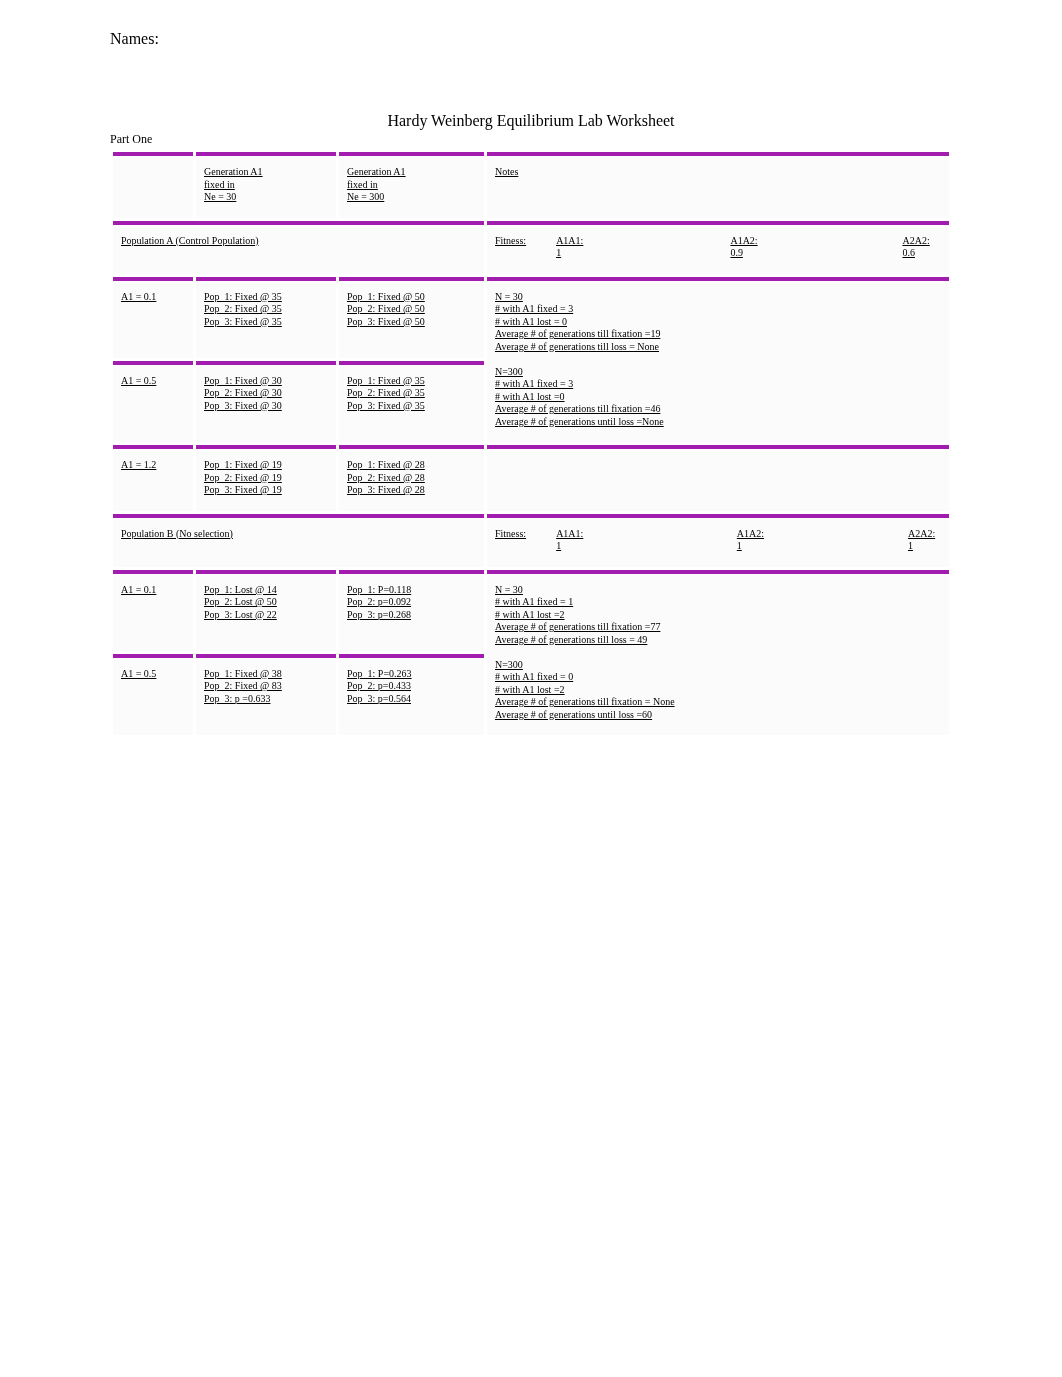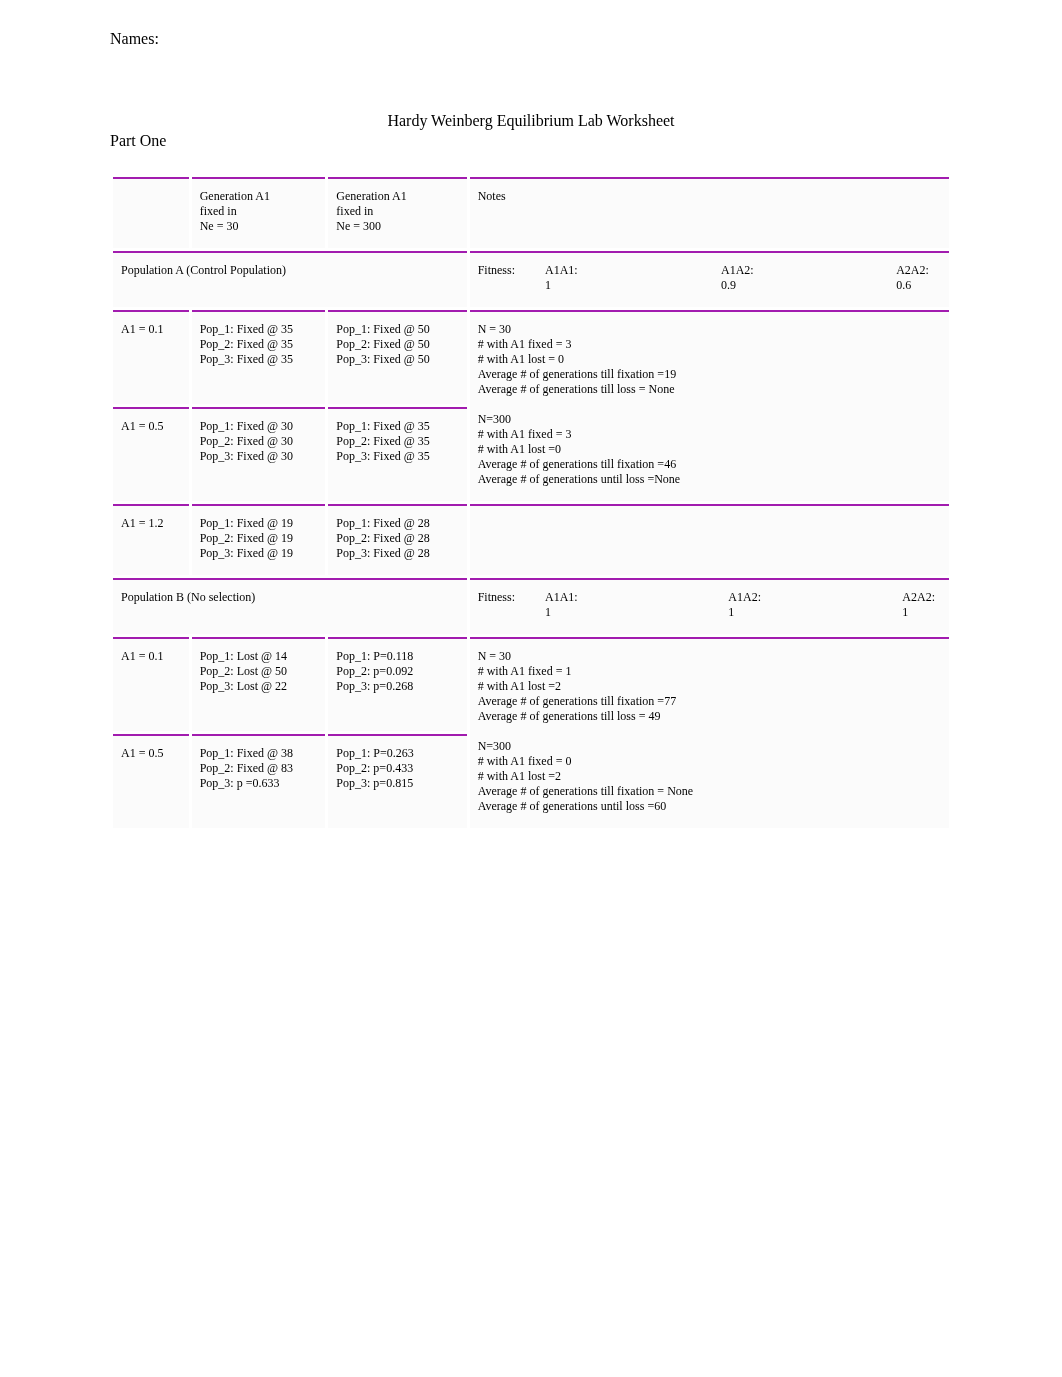--- a/index.html
+++ b/index.html
@@ -13,35 +13,36 @@
     }
     .names {
       margin-bottom: 64px;
     }
     .title {
       text-align: center;
       font-size: 16px;
       margin-bottom: 2px;
     }
     .part-label {
-      font-size: 16px;
-      margin-bottom: 24px;
+      font-size: 12px;
+      margin-bottom: 2px;
     }
     table.sheet {
       width: 100%;
       border-collapse: separate;
       border-spacing: 3px 3px;
     }
     table.sheet td {
       background: #fbfbfb;
       vertical-align: top;
       padding: 10px 8px 14px 8px;
-      font-size: 12px;
+      font-size: 10px;
       line-height: 1.25;
-      border-top: 2px solid #a21caf;
+      border-top: 4px solid #a21caf;
+      text-decoration: underline;
     }
     table.sheet tr.header-row td {
       background: #fbfbfb;
     }
     .col-label { width: 80px; }
     .col-ne30 { width: 140px; }
     .col-ne300 { width: 145px; }
     .col-notes { }
     .fitness-row td { padding-top: 14px; padding-bottom: 14px; }
     .fitness-inner {
@@ -160,16 +161,16 @@
 Average # of generations till fixation = None
 Average # of generations until loss =60</span></td>
   </tr>
   <tr>
     <td class="col-label">A1 = 0.5</td>
     <td class="col-ne30 mline">Pop_1: Fixed @ 38
 Pop_2: Fixed @ 83
 Pop_3: p =0.633</td>
     <td class="col-ne300 mline">Pop_1: P=0.263
 Pop_2: p=0.433
-Pop_3: p=0.815</td>
+Pop_3: p=0.564</td>
   </tr>
 </tbody>
   </table>
 
 </body></html>

